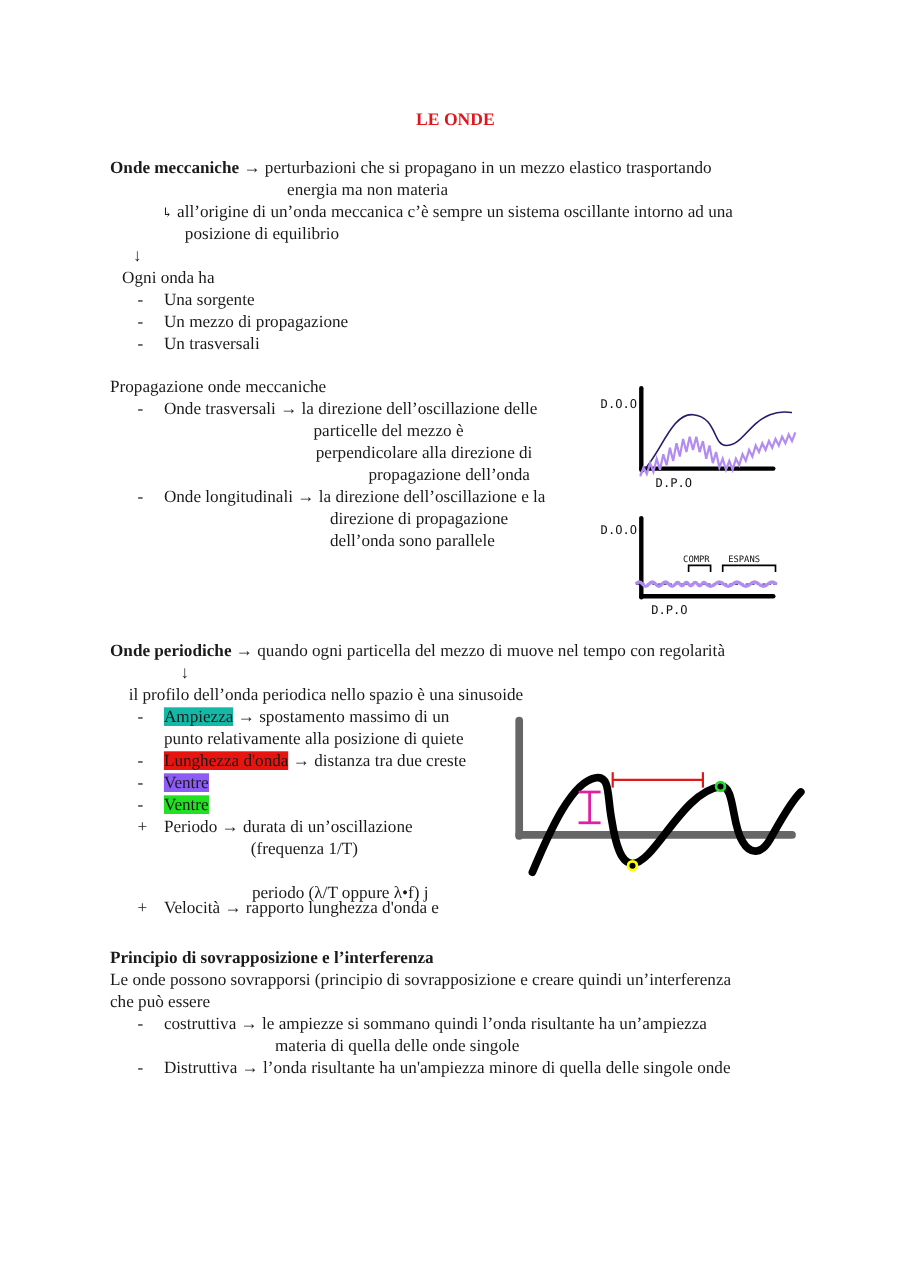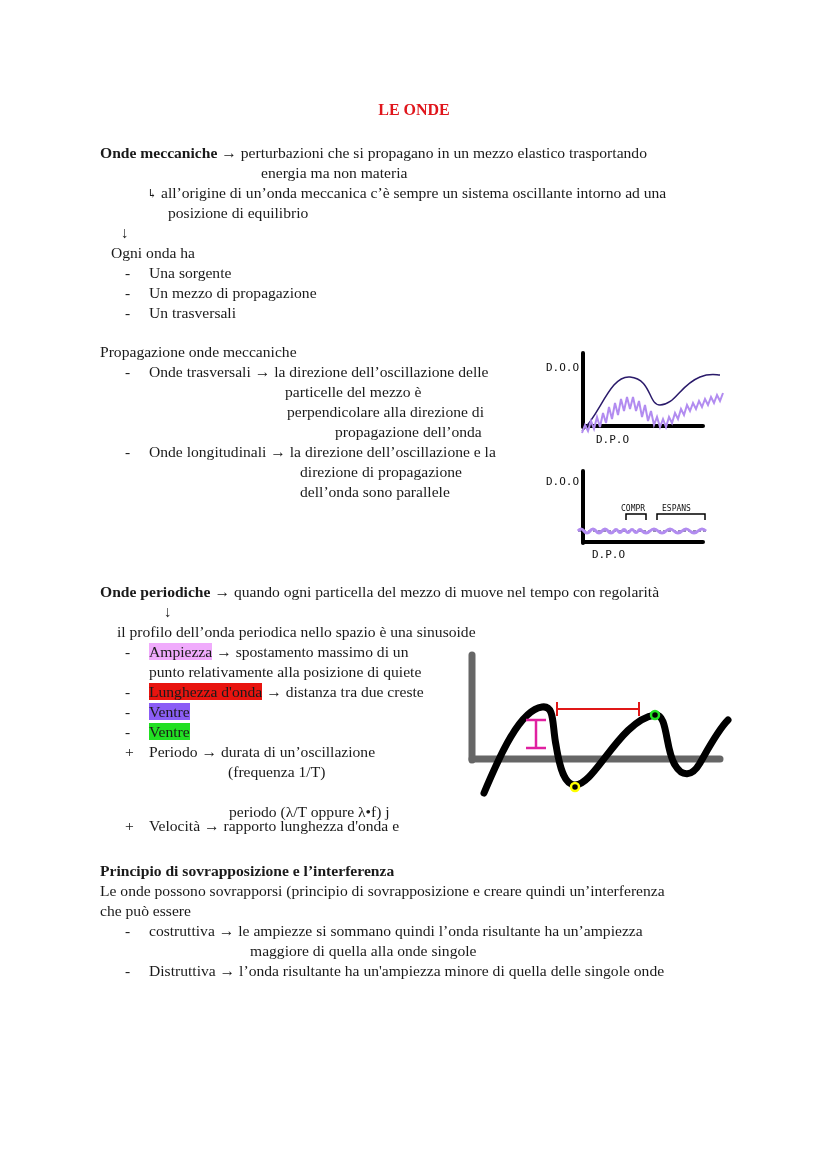--- a/index.html
+++ b/index.html
@@ -11,21 +11,21 @@
   }
   .abs { position: absolute; white-space: nowrap; line-height: 20px; }
   .title {
     left: 0; width: 828px; top: 100px; text-align: center;
     color: #e0161c; font-weight: bold; font-size: 16px;
     font-family: "Liberation Serif", "DejaVu Serif", serif;
   }
   .txt { font-family: "Liberation Serif", "DejaVu Serif", serif; font-size: 15.6px; }
   b { font-weight: bold; }
   .dash { display: inline-block; width: 24px; text-align: left; }
-  .hl-ampiezza { background: #f0abfc; }
+  .hl-ampiezza { background: #14b8a6; }
   .hl-lunghezza { background: #e8140f; }
   .hl-ventre { background: #8b5cf6; }
   .hl-cresta { background: #22e022; }
   svg { position: absolute; overflow: visible; }
   .sketch-label { font-family: "DejaVu Sans Mono", monospace; font-size: 11px; fill: #111; }
 </style>
 </head>
 <body>
 
 <div class="abs title">LE ONDE</div>
@@ -148,18 +148,18 @@
 </svg>
 
 <div class="abs txt" style="left:100px; top:861px; font-weight:bold;">Principio di sovrapposizione e l’interferenza</div>
 <div class="abs txt" style="left:100px; top:881px;">Le onde possono sovrapporsi (principio di sovrapposizione e creare quindi un’interferenza</div>
 <div class="abs txt" style="left:100px; top:901px;">che può essere</div>
 <div class="abs txt" style="left:125px; top:921px;">
   <span class="dash">-</span><span>costruttiva</span>
   <span>→</span>
   <span>le ampiezze si sommano quindi l’onda risultante ha un’ampiezza</span>
 </div>
-<div class="abs txt" style="left:250px; top:941px;">maggiore di quella alla onde singole</div>
+<div class="abs txt" style="left:250px; top:941px;">materia di quella delle onde singole</div>
 <div class="abs txt" style="left:125px; top:961px;">
   <span class="dash">-</span><span>Distruttiva</span>
   <span>→</span>
   <span>l’onda risultante ha un'ampiezza minore di quella delle singole onde</span>
 </div>
 
 </body></html>

